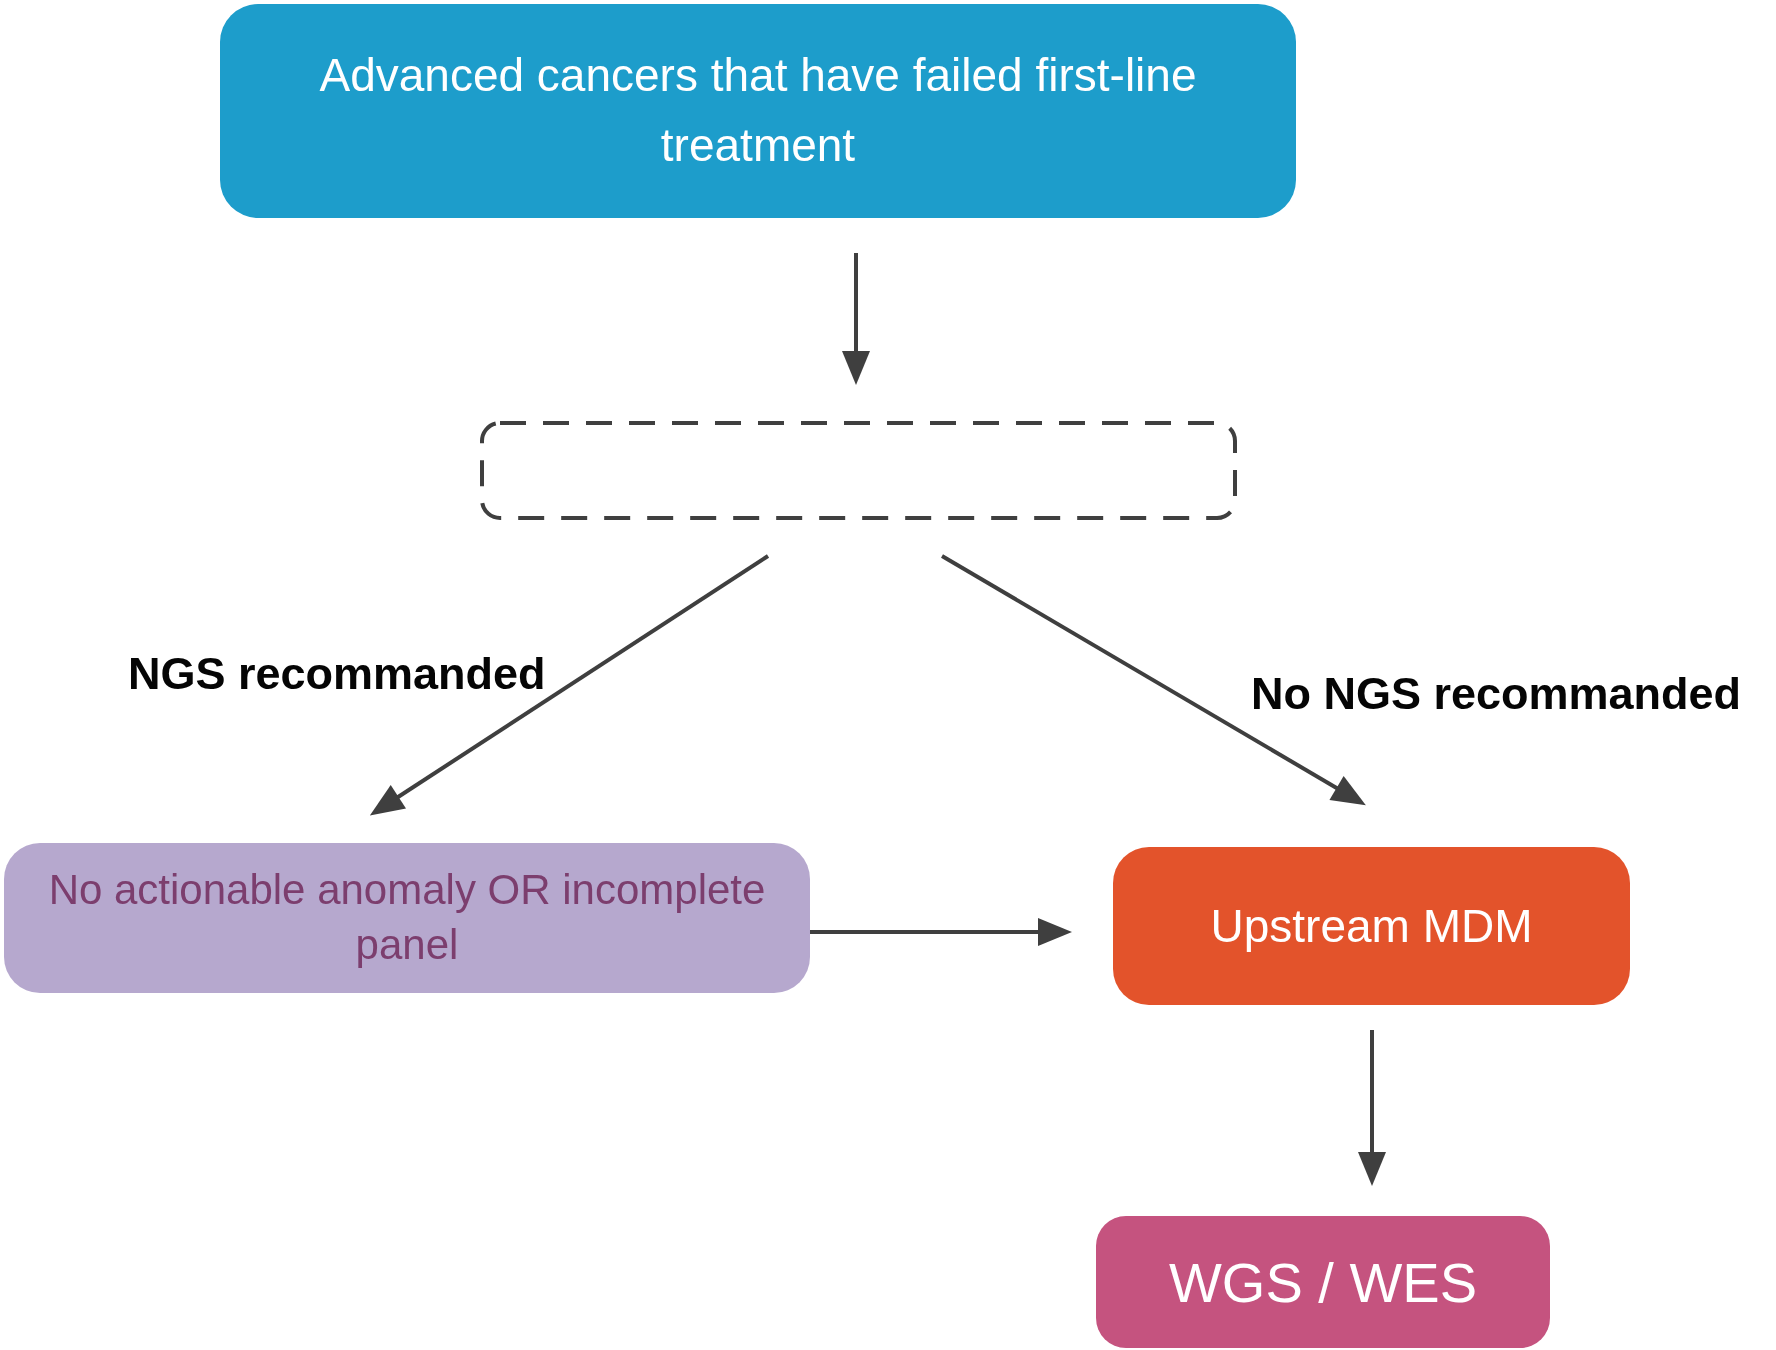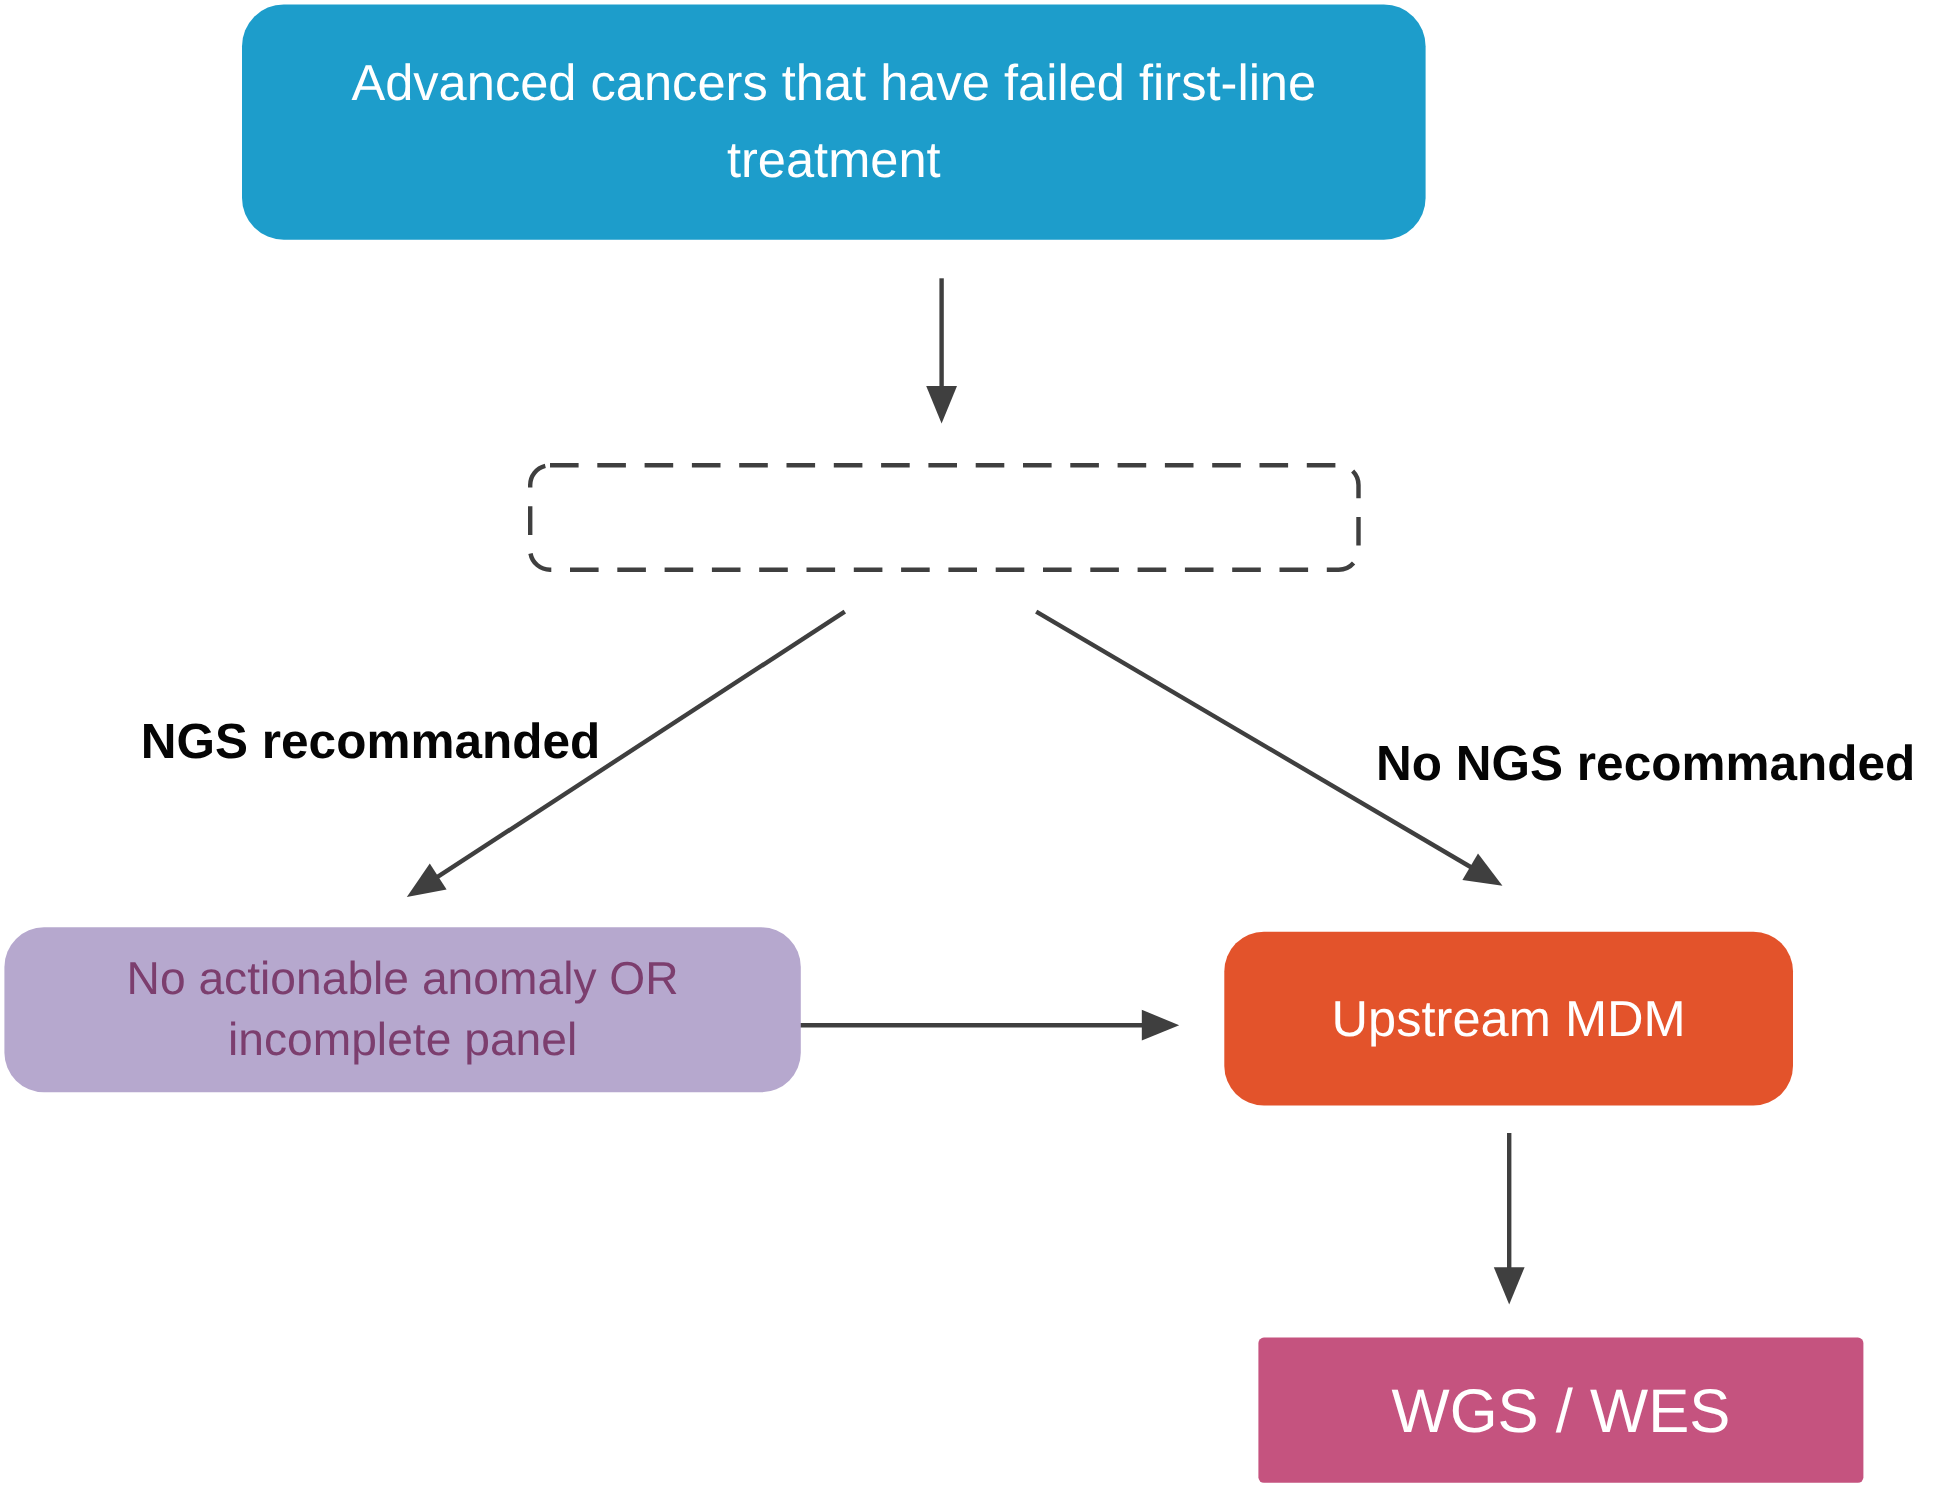--- a/index.html
+++ b/index.html
@@ -34,36 +34,36 @@
     padding: 0 44px;
   }
   .node-decision {
     left: 482px; top: 423px;
     width: 753px; height: 96px;
     font-size: 42px;
     letter-spacing: 0.5px;
   }
   .node-purple {
     left: 4px; top: 843px;
-    width: 724px; height: 150px;
+    width: 806px; height: 150px;
     border-radius: 36px;
     font-size: 42px;
     line-height: 1.3;
     padding: 0 36px;
   }
   .node-orange {
     left: 1113px; top: 847px;
     width: 517px; height: 158px;
     border-radius: 36px;
     font-size: 46px;
   }
   .node-pink {
-    left: 1144px; top: 1216px;
-    width: 550px; height: 132px;
-    border-radius: 5px;
+    left: 1096px; top: 1216px;
+    width: 454px; height: 132px;
+    border-radius: 30px;
     font-size: 56px;
   }
   .edge-label {
     position: absolute;
     font-size: 45px;
     font-weight: 700;
     color: #050505;
     white-space: nowrap;
     margin-left: 33px;
   }

